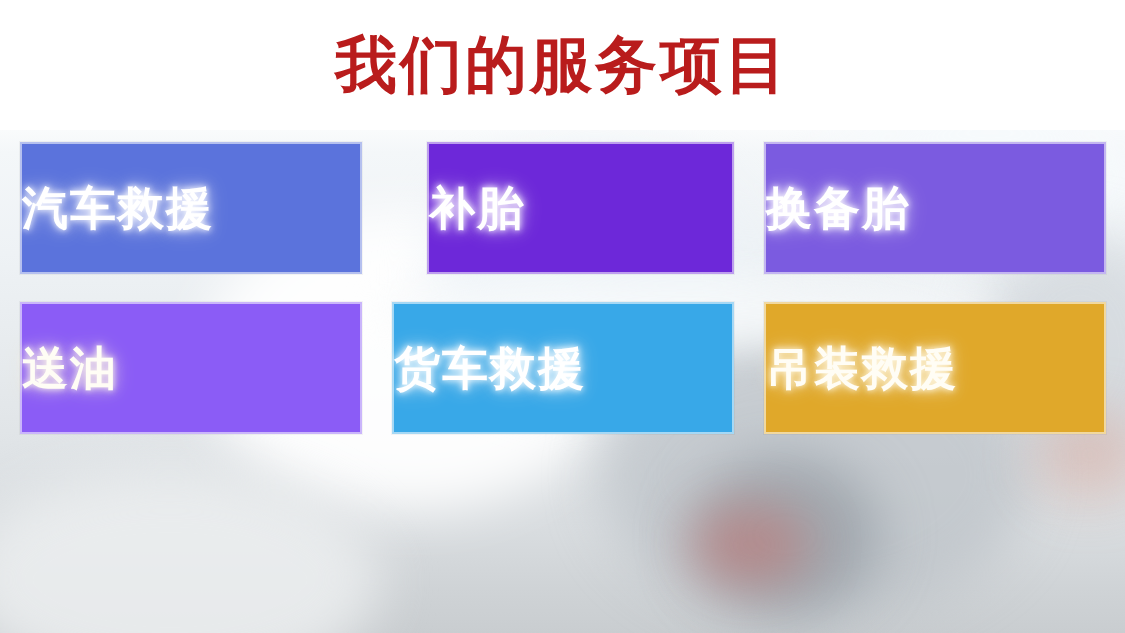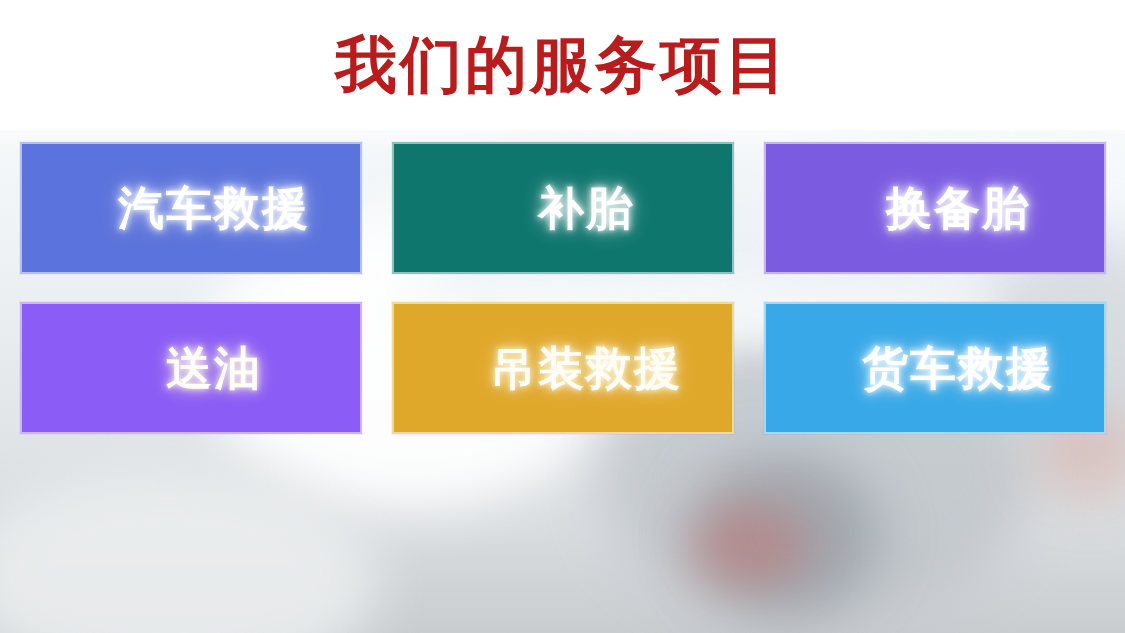--- a/index.html
+++ b/index.html
@@ -130,25 +130,24 @@
     grid-template-rows: repeat(3, 132px);
     column-gap: 30px;
     row-gap: 28px;
     z-index: 4;
   }
 
   .tile {
     position: relative;
     display: flex;
     align-items: center;
-    justify-content: center;
+    justify-content: flex-start;
     box-sizing: border-box;
     border: 2px solid rgba(255,255,255,0.55);
     box-shadow: 0 0 0 1px rgba(0,0,0,0.04);
-    padding-left: 46px;
   }
 
   .tile-label {
     font-size: 46px;
     line-height: 1;
     font-weight: 700;
     letter-spacing: 2px;
     color: #ffffff;
     font-family: "DejaVu Sans", "Liberation Sans", sans-serif;
     white-space: nowrap;
@@ -192,35 +191,35 @@
   </div>
 
   <div class="grid">
 
     <div class="tile" style="background-color: rgb(91, 115, 220);">
       <span class="tile-label">汽车救援</span>
     </div>
 
 
 
-    <div class="tile" style="background-color: #0f766e;">
+    <div class="tile" style="background-color: #6d28d9; margin-left: 35px;">
       <span class="tile-label">补胎</span>
     </div>
 
     <div class="tile" style="background-color: rgb(123, 91, 224);">
       <span class="tile-label">换备胎</span>
     </div>
 
     <div class="tile warm" style="background-color: #8b5cf6;">
       <span class="tile-label">送油</span>
     </div>
 
 
+    <div class="tile" style="background-color: rgb(56, 168, 232);">
+      <span class="tile-label">货车救援</span>
+    </div>
+
     <div class="tile warm" style="background-color: rgb(224, 168, 42);">
       <span class="tile-label">吊装救援</span>
     </div>
 
-    <div class="tile" style="background-color: rgb(56, 168, 232);">
-      <span class="tile-label">货车救援</span>
-    </div>
-
   </div>
 </div>
 
 </body></html>

